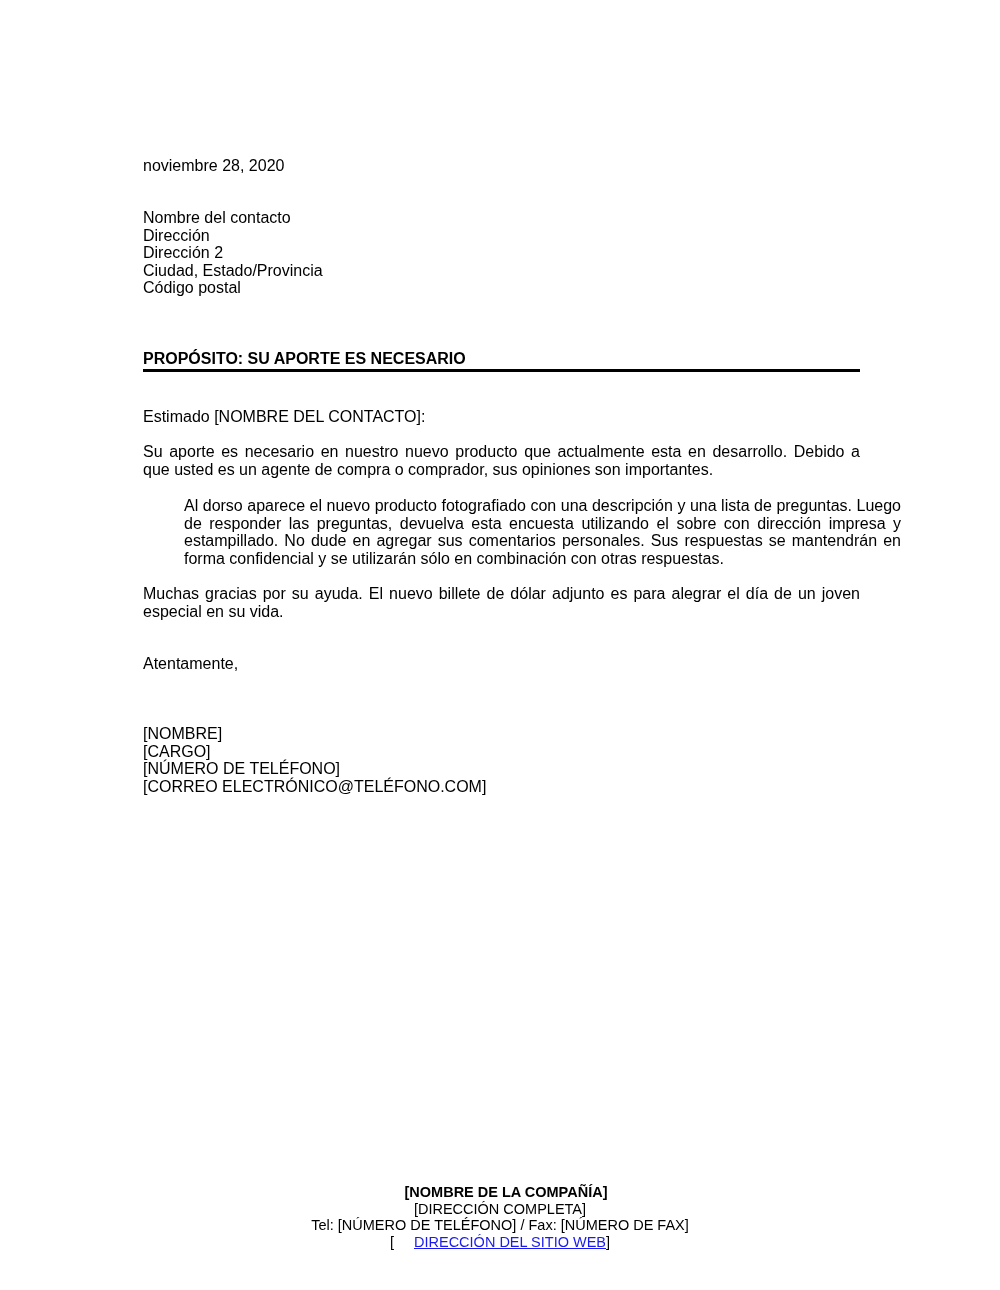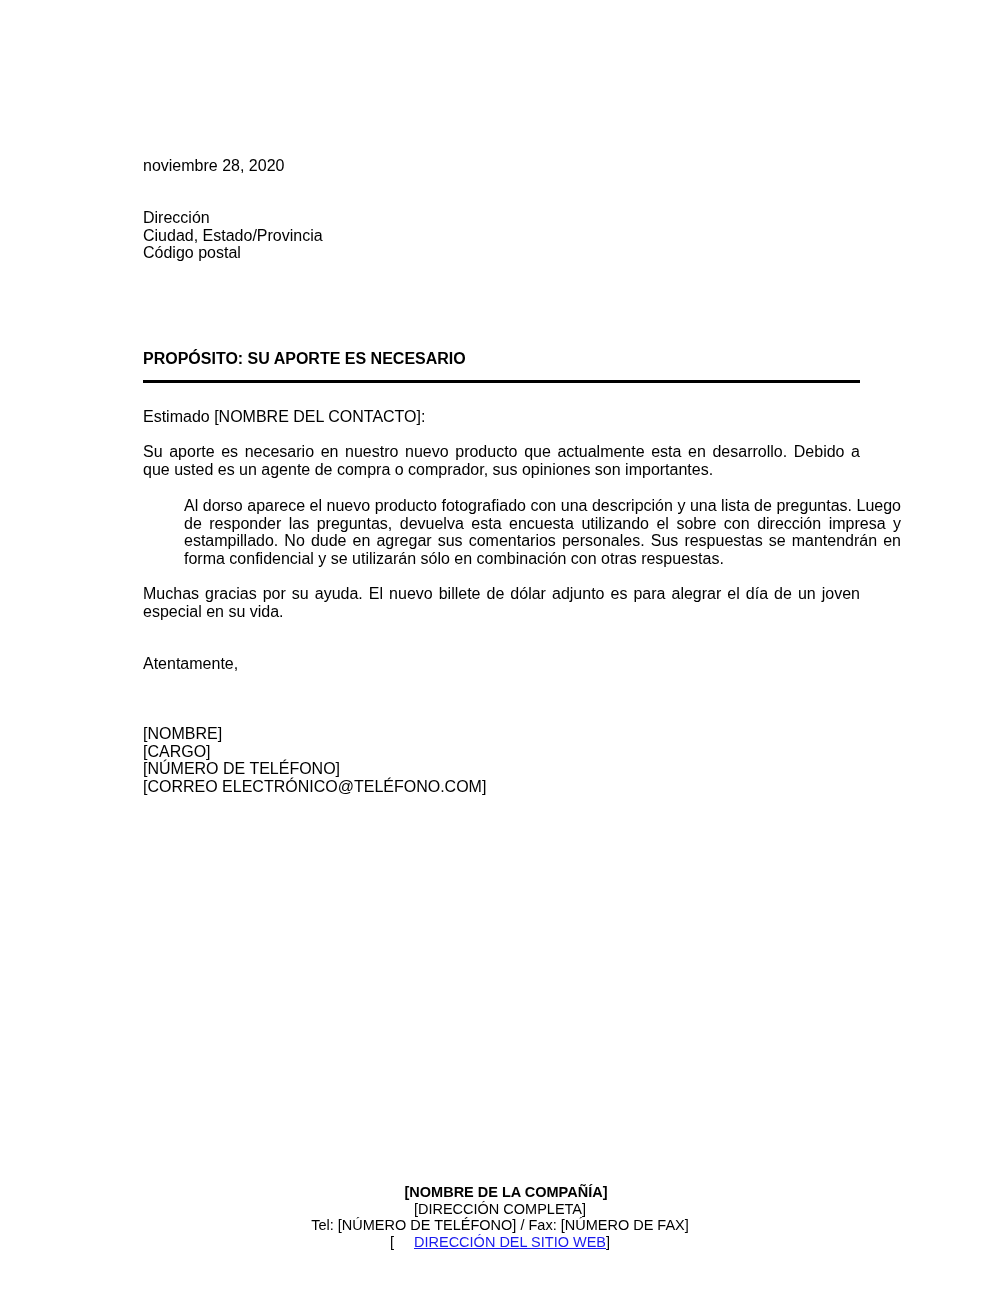--- a/index.html
+++ b/index.html
@@ -27,21 +27,21 @@
       left: 143px;
       width: 717px;
     }
     .line { display: block; white-space: nowrap; }
     .date { top: 145px; }
     .address { top: 197px; }
     .subject {
       top: 338px;
       width: 717px;
       border-bottom: 3px solid #000;
-      padding-bottom: 12px;
+      padding-bottom: 1px;
       font-weight: bold;
       font-size: 16px;
     }
     .salutation { top: 396px; }
     .para1 { top: 431px; }
     .para2 { top: 485px; margin-left: 41px; }
     .para3 { top: 573px; }
     .closing { top: 643px; }
     .signature { top: 713px; }
     .para {
@@ -65,21 +65,23 @@
     }
   </style>
 </head>
 <body>
 
 <div class="page">
 
   <div class="content date">noviembre 28, 2020</div>
 
   <div class="content address">
+    <span class="line">Nombre del contacto</span>
     <span class="line">Dirección</span>
+    <span class="line">Dirección 2</span>
     <span class="line">Ciudad, Estado/Provincia</span>
     <span class="line">Código postal</span>
   </div>
 
   <div class="content subject">PROPÓSITO: SU APORTE ES NECESARIO</div>
 
   <div class="content salutation">Estimado [NOMBRE DEL CONTACTO]:</div>
 
   <div class="content para para1">Su aporte es necesario en nuestro nuevo producto que actualmente esta en desarrollo. Debido a que usted es un agente de compra o comprador, sus opiniones son importantes.</div>
   <div class="content para para2">Al dorso aparece el nuevo producto fotografiado con una descripción y una lista de preguntas. Luego de responder las preguntas, devuelva esta encuesta utilizando el sobre con dirección impresa y estampillado. No dude en agregar sus comentarios personales. Sus respuestas se mantendrán en forma confidencial y se utilizarán sólo en combinación con otras respuestas.</div>

